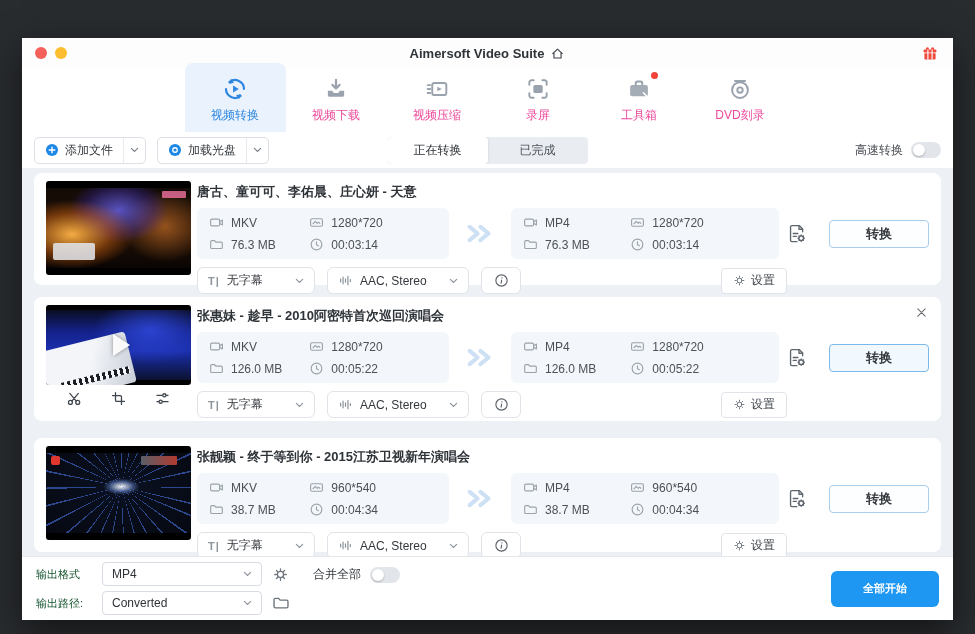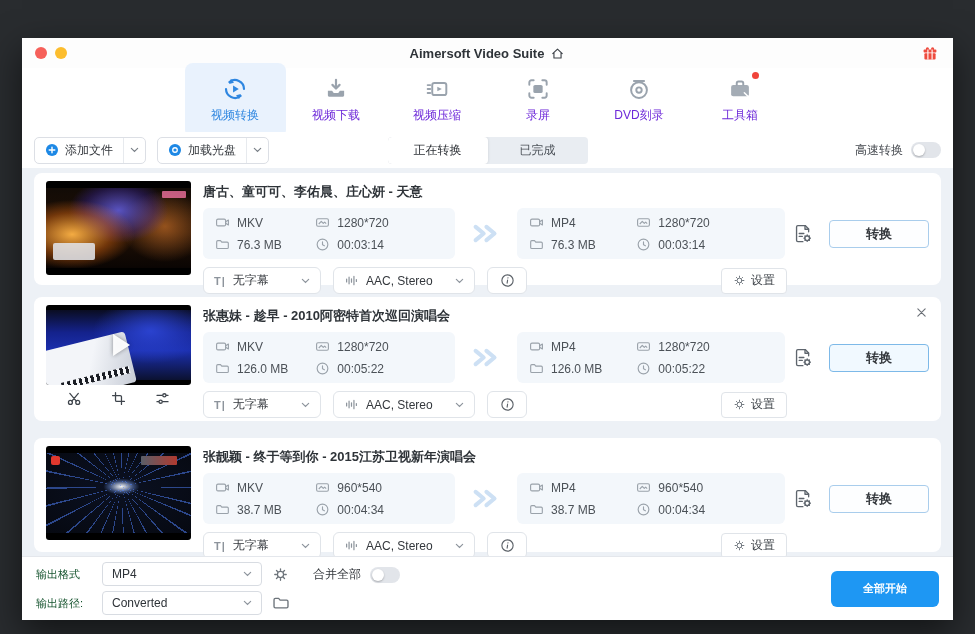--- a/index.html
+++ b/index.html
@@ -20,39 +20,39 @@
   .titlebar { height: 30px; flex: 0 0 30px; position: relative; display: flex; align-items: center; justify-content: center; background: #fdfdfd; }
   .traffic { position: absolute; left: 13px; top: 9px; display: flex; gap: 8px; }
   .light { width: 12px; height: 12px; border-radius: 50%; }
   .light.red { background: #f6605a; }
   .light.yellow { background: #fcbd2e; }
   .apptitle { display: flex; align-items: center; gap: 6px; font-size: 13px; font-weight: bold; color: #2e3338; }
   .gift { position: absolute; right: 15px; top: 7px; }
   
   .nav { height: 64px; flex: 0 0 64px; display: flex; justify-content: center; align-items: center; background: #fff; }
   .tab { width: 101px; height: 75px; display: flex; flex-direction: column; align-items: center; justify-content: center; gap: 5px; border-radius: 8px; color: #9aa3ad; position: relative; cursor: default; }
-  .tab .tab-label { font-size: 12px; color: #6d28d9; }
+  .tab .tab-label { font-size: 12px; color: #ec4899; }
   .tab.active { background: #e9f2fd; color: #2e86e0; }
   .tab.active .tab-label { color: #2e86e0; }
   .badge-dot { position: absolute; top: 9px; right: 32px; width: 7px; height: 7px; border-radius: 50%; background: #f0443a; }
   
   .toolbar { height: 36px; flex: 0 0 36px; display: flex; align-items: center; padding: 0 12px; position: relative; background: #fff; }
   .tbtn { display: flex; align-items: center; height: 27px; border: 1px solid #dcdfe5; border-radius: 5px; background: #fff; font-size: 12px; color: #33373c; overflow: hidden; }
   .tbtn .tmain { display: flex; align-items: center; gap: 6px; padding: 0 10px; }
   .tbtn .tcaret { display: flex; align-items: center; justify-content: center; width: 22px; height: 100%; border-left: 1px solid #e7eaee; }
   .tbtn + .tbtn { margin-left: 11px; }
   .segment { position: absolute; left: 50%; transform: translateX(-50%); width: 200px; height: 27px; background: #e9edf2; border-radius: 4px; display: flex; overflow: hidden; }
   .seg { flex: 1; display: flex; align-items: center; justify-content: center; font-size: 12px; color: #4c5259; }
   .seg.active { background: #fff; border-radius: 4px; box-shadow: 0 0 3px rgba(0,0,0,.12); color: #2b2f34; }
   .speed { margin-left: auto; display: flex; align-items: center; gap: 8px; font-size: 12px; color: #45494f; }
   .toggle { width: 30px; height: 16px; border-radius: 8px; background: #e2e5ea; position: relative; }
   .toggle .knob { position: absolute; left: 2px; top: 2px; width: 12px; height: 12px; border-radius: 50%; background: #fff; box-shadow: 0 1px 2px rgba(0,0,0,.25); }
   
   .content { flex: 1; background: #edf1f6; padding: 5px 12px 0; overflow: hidden; }
-  .card { background: #fff; border-radius: 8px; padding: 8px 12px; display: flex; gap: 12px; position: relative; }
+  .card { background: #fff; border-radius: 8px; padding: 8px 12px; display: flex; gap: 6px; position: relative; }
   .card.r1 { height: 112px; margin-bottom: 12px; }
   .card.r2 { height: 124px; margin-bottom: 17px; }
   .card.r3 { height: 114px; }
   .thumb-col { flex: 0 0 145px; }
   .thumb { position: relative; width: 145px; height: 94px; background: #000; border-radius: 3px; overflow: hidden; }
   .card.r2 .thumb { height: 80px; }
   .scene { position: absolute; left: 0; right: 0; top: 7px; bottom: 7px; }
   .card.r2 .scene { top: 5px; bottom: 5px; }
   .scene.s1 {
     background:
@@ -304,31 +304,31 @@
         </svg>
       <span class="tab-label">视频压缩</span>
     </div>
     <div class="tab">
       <svg class="i" width="26" height="26">
           <use href="#ic-record"></use>
         </svg>
       <span class="tab-label">录屏</span>
     </div>
     <div class="tab">
-      <svg class="i" width="26" height="26">
-          <use href="#ic-dvd"></use>
-        </svg>
-      <span class="tab-label">DVD刻录</span>
-    </div>
-    <div class="tab">
       <span class="badge-dot"></span>
       <svg class="i" width="26" height="26">
           <use href="#ic-toolbox"></use>
         </svg>
       <span class="tab-label">工具箱</span>
+    </div>
+    <div class="tab">
+      <svg class="i" width="26" height="26">
+          <use href="#ic-dvd"></use>
+        </svg>
+      <span class="tab-label">DVD刻录</span>
     </div>
   </div>
 
   <div class="toolbar">
     <div class="tbtn">
       <span class="tmain">
         <svg class="i" width="14" height="14">
             <use href="#ic-plus"></use>
           </svg>
         <span>添加文件</span>

